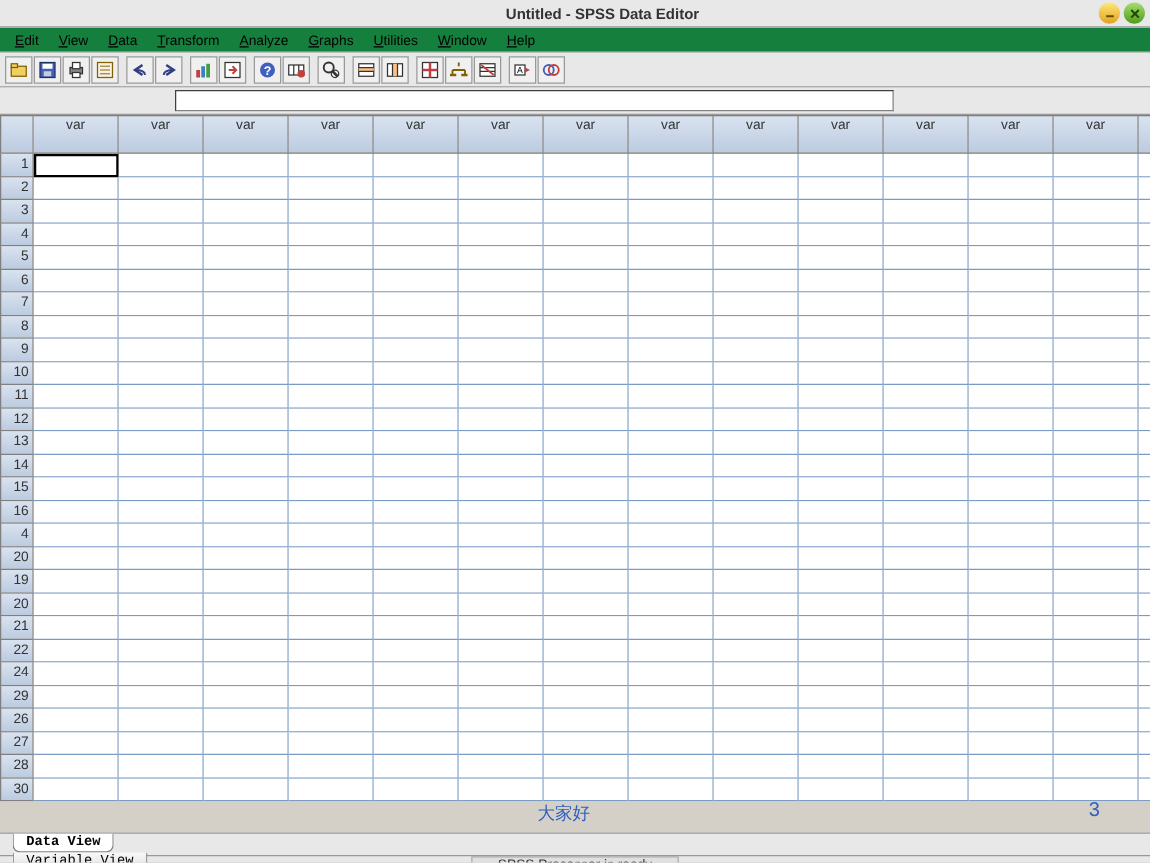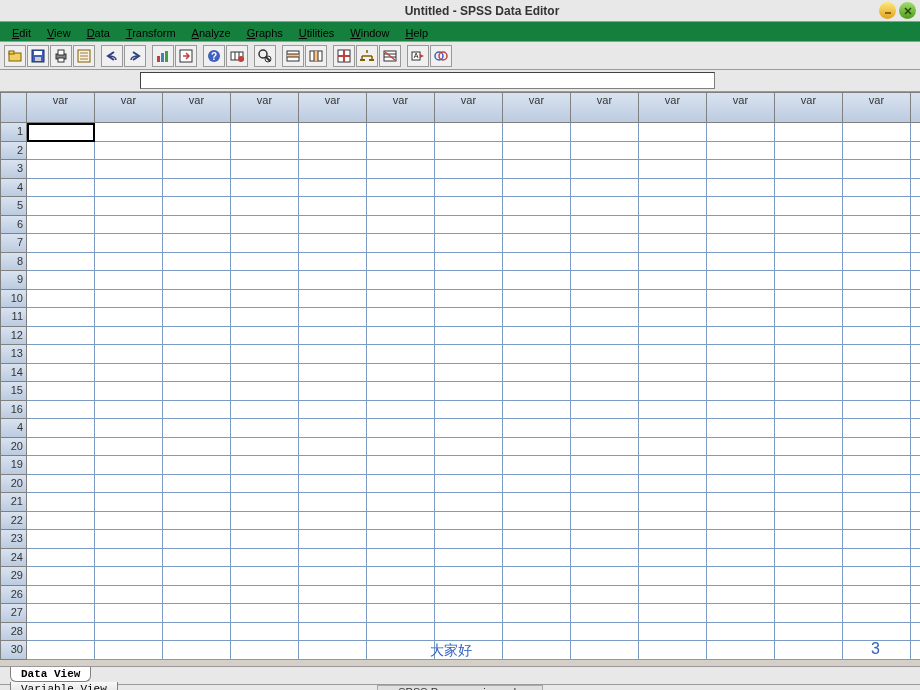--- a/index.html
+++ b/index.html
@@ -610,37 +610,20 @@
         <div class="cell"></div>
         <div class="cell"></div>
         <div class="cell"></div>
         <div class="cell"></div>
         <div class="cell"></div>
         <div class="cell"></div>
         <div class="cell"></div>
         <div class="cell"></div>
       </div>
       <div class="grid-row">
-        <div class="row-header">23</div>
-        <div class="cell"></div>
-        <div class="cell"></div>
-        <div class="cell"></div>
-        <div class="cell"></div>
-        <div class="cell"></div>
-        <div class="cell"></div>
-        <div class="cell"></div>
-        <div class="cell"></div>
-        <div class="cell"></div>
-        <div class="cell"></div>
-        <div class="cell"></div>
-        <div class="cell"></div>
-        <div class="cell"></div>
-        <div class="cell"></div>
-      </div>
-      <div class="grid-row">
         <div class="row-header">24</div>
         <div class="cell"></div>
         <div class="cell"></div>
         <div class="cell"></div>
         <div class="cell"></div>
         <div class="cell"></div>
         <div class="cell"></div>
         <div class="cell"></div>
         <div class="cell"></div>
         <div class="cell"></div>

